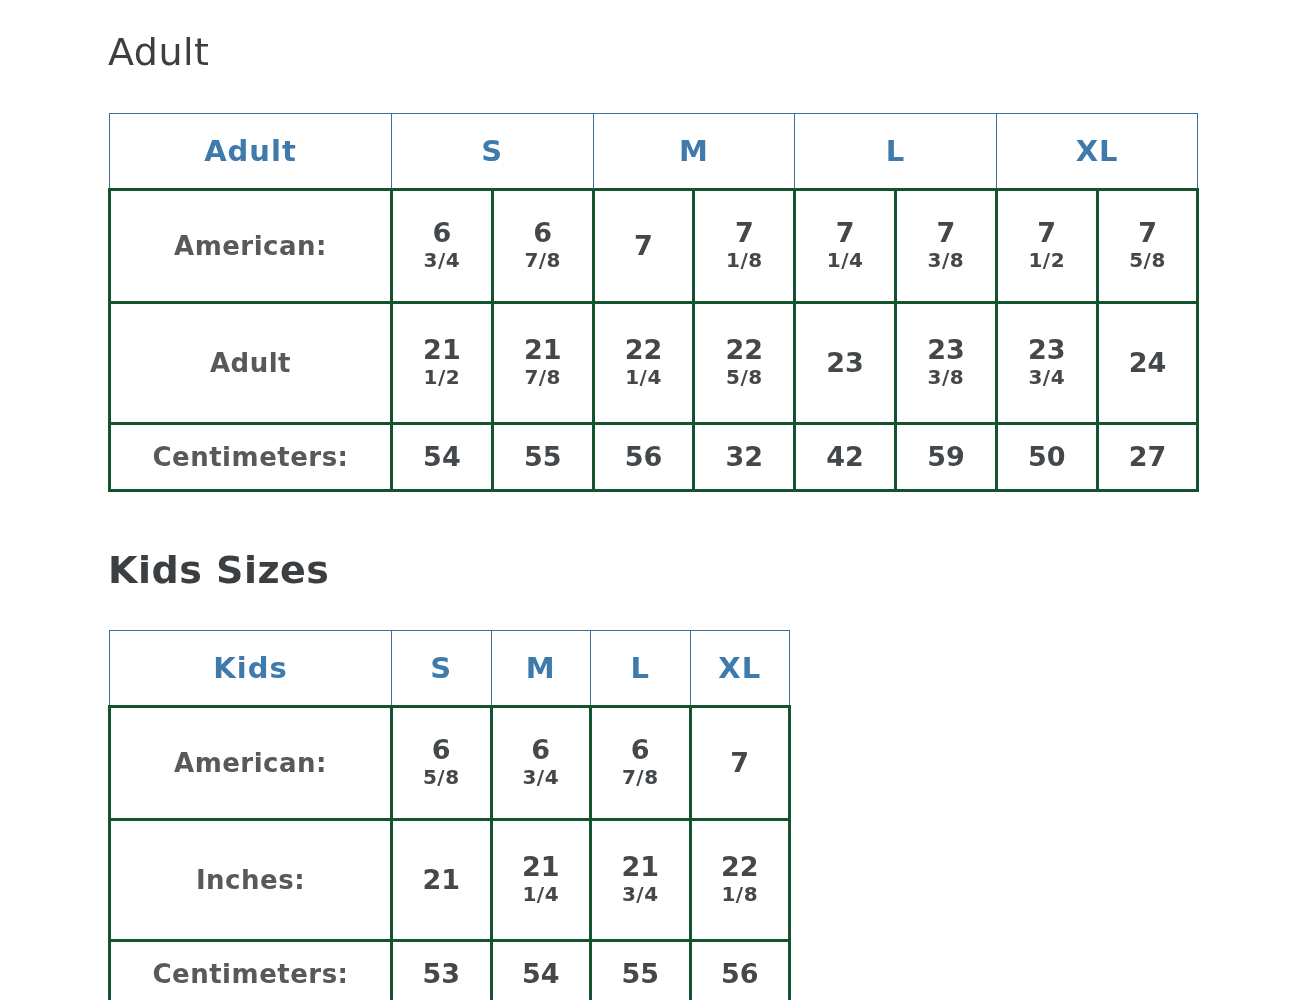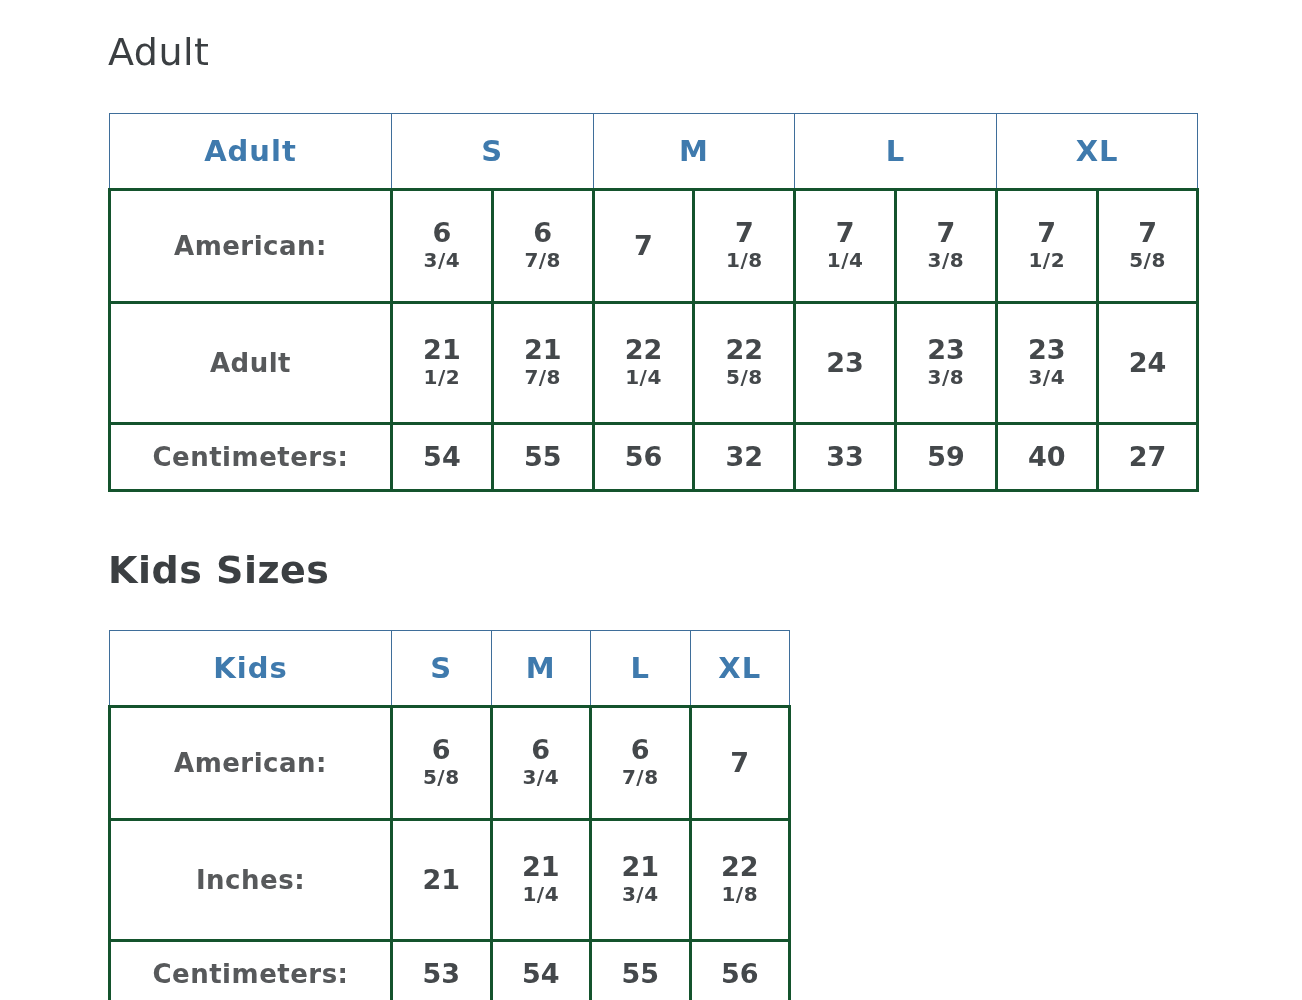--- a/index.html
+++ b/index.html
@@ -230,27 +230,27 @@
           <td class="val single">
             <span class="whole">55</span>
           </td>
           <td class="val single">
             <span class="whole">56</span>
           </td>
           <td class="val single">
             <span class="whole">32</span>
           </td>
           <td class="val single">
-            <span class="whole">33</span>
+            <span class="whole">42</span>
           </td>
           <td class="val single">
             <span class="whole">59</span>
           </td>
           <td class="val single">
-            <span class="whole">40</span>
+            <span class="whole">50</span>
           </td>
           <td class="val single">
             <span class="whole">27</span>
           </td>
         </tr>
       </tbody>
     </table>
   </div>
 
   <div class="section" id="kids-section">

